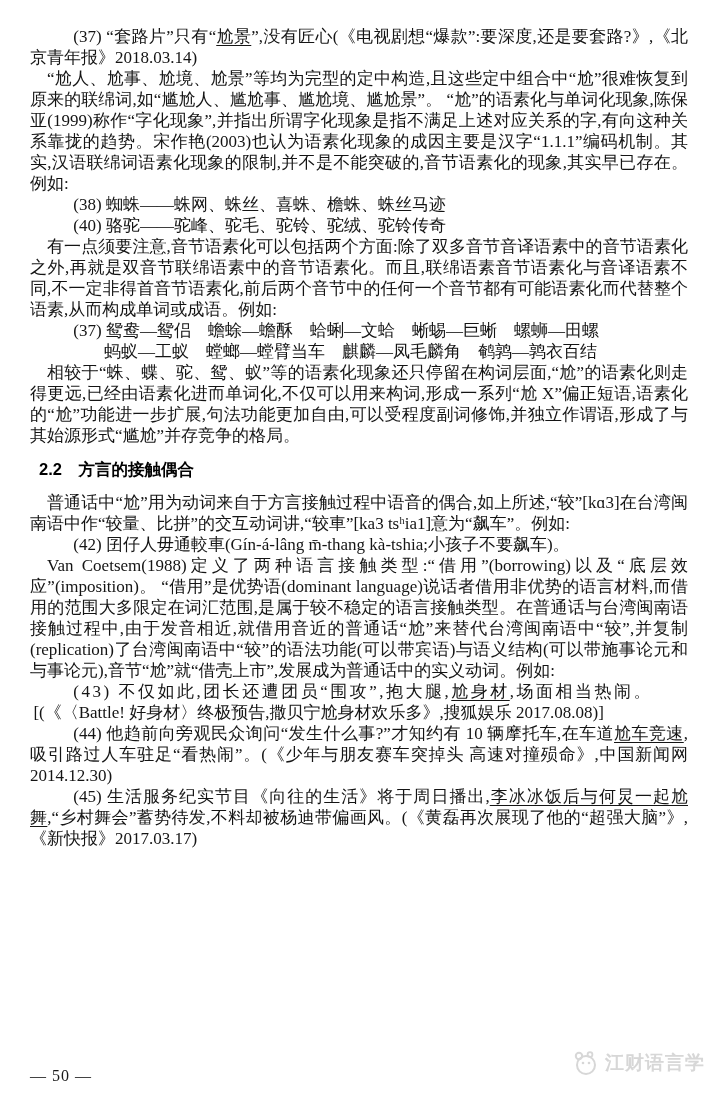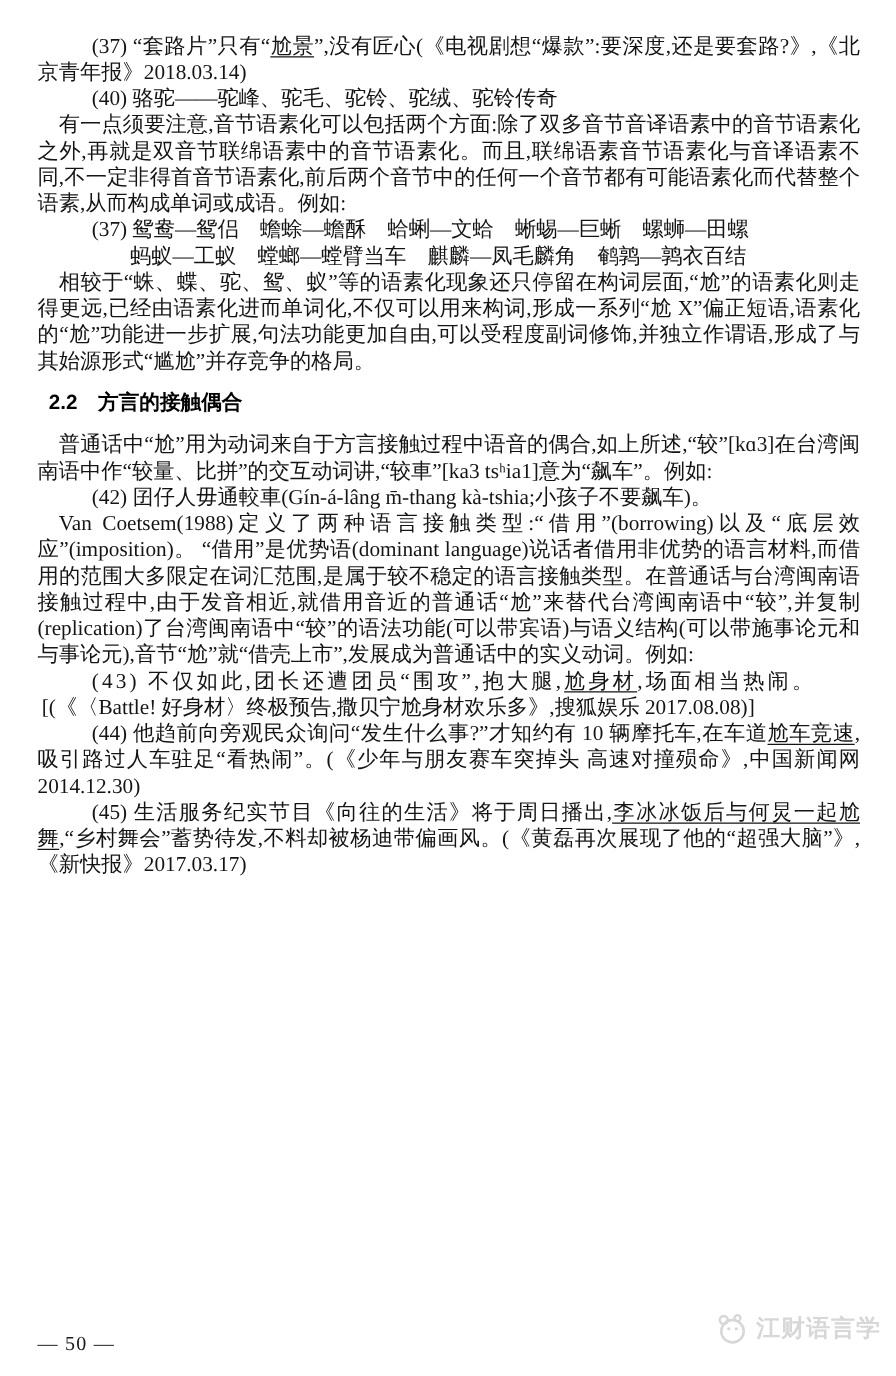--- a/index.html
+++ b/index.html
@@ -57,20 +57,22 @@
     letter-spacing:1px;
     color:#d7d7d7;
   }
 </style>
 </head>
 <body>
 
 <div class="page">
   <div class="doc" id="doc">
       <p class="example"><span>(37) “套路片”只有“</span><span class="u">尬景</span><span>”,没有匠心(《电视剧想“爆款”:要深度,还是要套路?》,《北京青年报》2018.03.14)</span></p>
+      <p class="para"><span>“尬人、尬事、尬境、尬景”等均为完型的定中构造,且这些定中组合中“尬”很难恢复到原来的联绵词,如“尴尬人、尴尬事、尴尬境、尴尬景”。 “尬”的语素化与单词化现象,陈保亚(1999)称作“字化现象”,并指出所谓字化现象是指不满足上述对应关系的字,有向这种关系靠拢的趋势。宋作艳(2003)也认为语素化现象的成因主要是汉字“1.1.1”编码机制。其实,汉语联绵词语素化现象的限制,并不是不能突破的,音节语素化的现象,其实早已存在。例如:</span></p>
+      <p class="example"><span>(38) 蜘蛛——蛛网、蛛丝、喜蛛、檐蛛、蛛丝马迹</span></p>
       <p class="example"><span>(40) 骆驼——驼峰、驼毛、驼铃、驼绒、驼铃传奇</span></p>
       <p class="para"><span>有一点须要注意,音节语素化可以包括两个方面:除了双多音节音译语素中的音节语素化之外,再就是双音节联绵语素中的音节语素化。而且,联绵语素音节语素化与音译语素不同,不一定非得首音节语素化,前后两个音节中的任何一个音节都有可能语素化而代替整个语素,从而构成单词或成语。例如:</span></p>
       <p class="example"><span>(37) 鸳鸯—鸳侣　蟾蜍—蟾酥　蛤蜊—文蛤　蜥蜴—巨蜥　螺蛳—田螺</span></p>
       <p class="example-sub"><span>蚂蚁—工蚁　螳螂—螳臂当车　麒麟—凤毛麟角　鹌鹑—鹑衣百结</span></p>
       <p class="para"><span>相较于“蛛、蝶、驼、鸳、蚁”等的语素化现象还只停留在构词层面,“尬”的语素化则走得更远,已经由语素化进而单词化,不仅可以用来构词,形成一系列“尬 X”偏正短语,语素化的“尬”功能进一步扩展,句法功能更加自由,可以受程度副词修饰,并独立作谓语,形成了与其始源形式“尴尬”并存竞争的格局。</span></p>
       <h3 class="heading"><span>2.2　方言的接触偶合</span></h3>
       <p class="para"><span>普通话中“尬”用为动词来自于方言接触过程中语音的偶合,如上所述,“较”[kɑ3]在台湾闽南语中作“较量、比拼”的交互动词讲,“较車”[ka3 tsʰia1]意为“飙车”。例如:</span></p>
       <p class="example"><span>(42) 囝仔人毋通較車(Gín-á-lâng m̄-thang kà-tshia;小孩子不要飙车)。</span></p>
       <p class="para"><span>Van Coetsem(1988)定义了两种语言接触类型:“借用”(borrowing)以及“底层效应”(imposition)。 “借用”是优势语(dominant language)说话者借用非优势的语言材料,而借用的范围大多限定在词汇范围,是属于较不稳定的语言接触类型。在普通话与台湾闽南语接触过程中,由于发音相近,就借用音近的普通话“尬”来替代台湾闽南语中“较”,并复制(replication)了台湾闽南语中“较”的语法功能(可以带宾语)与语义结构(可以带施事论元和与事论元),音节“尬”就“借壳上市”,发展成为普通话中的实义动词。例如:</span></p>
       <p class="example"><span class="ls">(43) 不仅如此,团长还遭团员“围攻”,抱大腿,</span><span class="u ls">尬身材</span><span class="ls">,场面相当热闹。</span></p>

